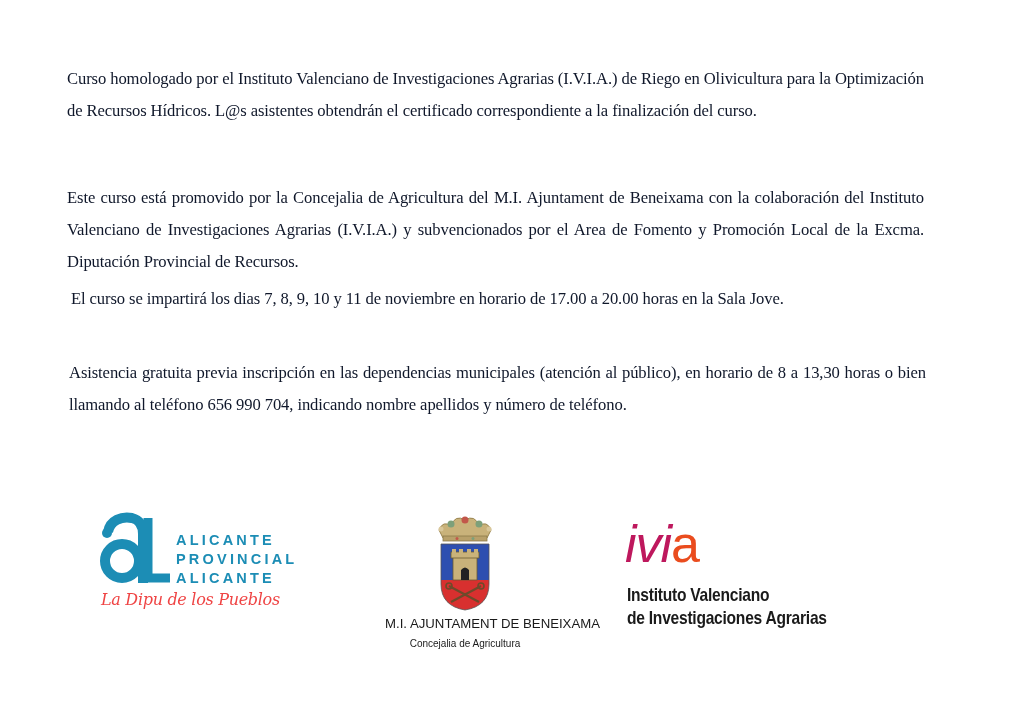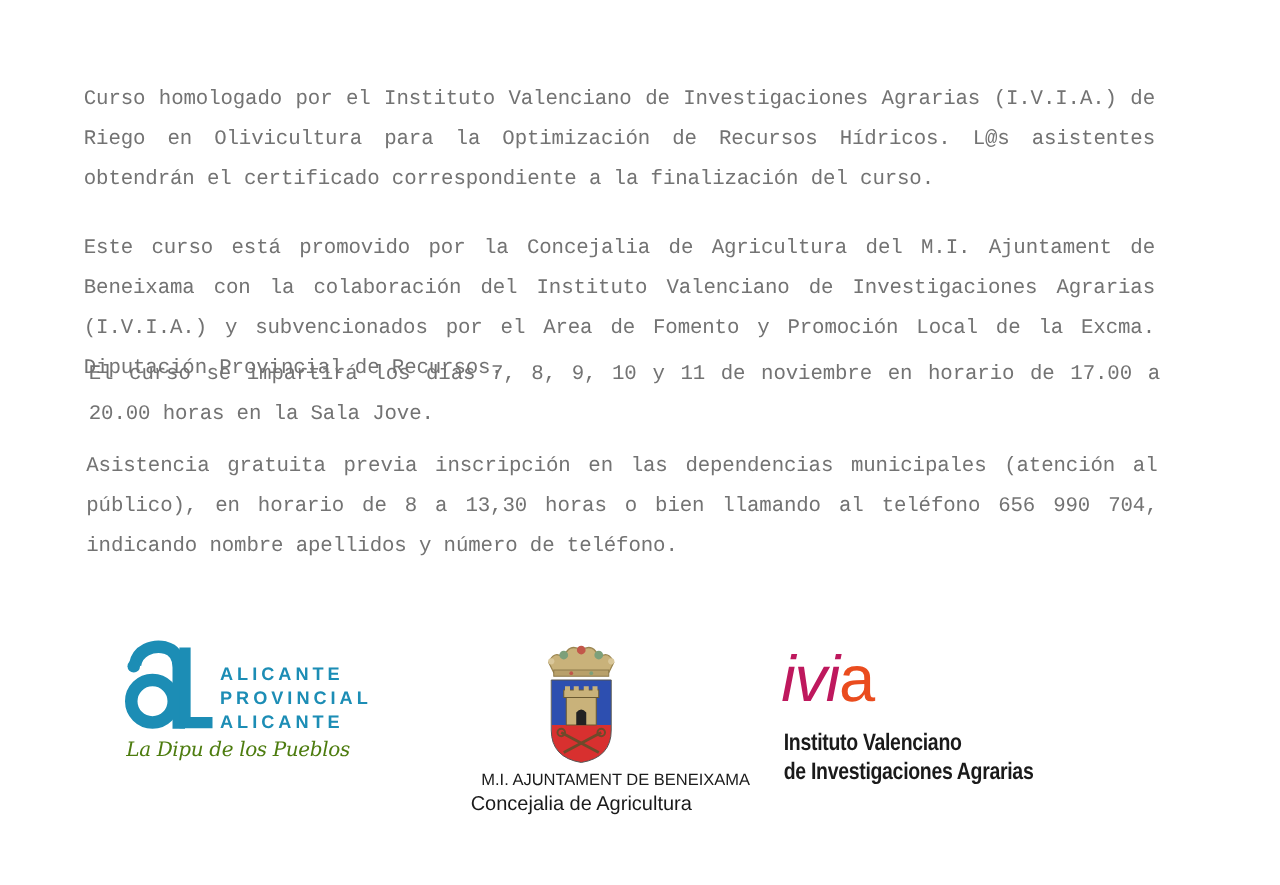--- a/index.html
+++ b/index.html
@@ -1,32 +1,32 @@
 <!DOCTYPE html>
 <html><head>
 <meta charset="utf-8">
 <style>
   html, body { margin: 0; padding: 0; background: #ffffff; }
   body { width: 1024px; height: 708px; position: relative; overflow: hidden; font-family: "Liberation Sans", sans-serif; color: #111; }
   .page { position: absolute; left: 0; top: 0; width: 1024px; height: 708px; background: #fff; }
-  .body-text { position: absolute; left: 67px; width: 857px; font-family: Liberation Mono, monospace; font-size: 16.6px; line-height: 32px; text-align: justify; color: #737373; letter-spacing: -0.1px; }
+  .body-text { position: absolute; left: 67px; width: 857px; font-family: Liberation Serif, serif; font-size: 16.6px; line-height: 32px; text-align: justify; color: #0f172a; letter-spacing: -0.1px; }
   #p1 { top: 63px; }
   #p2 { top: 182px; }
   #p3 { top: 279px; }
   #p4 { top: 355px; }
 
   .logo-dipu { position: absolute; left: 98px; top: 512px; width: 200px; height: 110px; }
   .dipu-mark { position: absolute; left: 0; top: 0; }
   .dipu-words { position: absolute; left: 78px; top: 19px; font-family: "Liberation Sans", sans-serif; font-weight: bold; color: #1c8db5; font-size: 14.5px; letter-spacing: 3.2px; line-height: 19px; }
-  .dipu-tagline { position: absolute; left: 3px; top: 78px; font-family: "DejaVu Serif", serif; font-style: italic; color: #4d7c0f; font-size: 16px; white-space: nowrap; letter-spacing: -0.3px; }
+  .dipu-tagline { position: absolute; left: 3px; top: 78px; font-family: "DejaVu Serif", serif; font-style: italic; color: #ef4444; font-size: 16px; white-space: nowrap; letter-spacing: -0.3px; }
 
   .logo-bene { position: absolute; left: 330px; top: 512px; width: 270px; height: 142px; }
   .coat { position: absolute; left: 103px; top: 0; }
   .bene-name { position: absolute; left: 0; width: 270px; top: 102px; text-align: right; font-size: 13.2px; color: #1a1a1a; line-height: 20px; }
-  .bene-sub { position: absolute; left: 0; width: 270px; top: 122px; text-align: center; font-size: 16px; color: #1a1a1a; line-height: 20px; }
+  .bene-sub { position: absolute; left: 0; width: 270px; top: 122px; text-align: center; font-size: 10px; color: #1a1a1a; line-height: 20px; }
 
   .logo-ivia { position: absolute; left: 625px; top: 526px; width: 240px; height: 112px; }
   .ivia-word { position: absolute; left: 0; top: -14px; font-family: "Liberation Sans", sans-serif; font-size: 52px; letter-spacing: -1px; line-height: 64px; }
   .ivia-black { color: #be185d; font-style: italic; }
   .ivia-orange { color: #ea4c1e; }
   .ivia-line { position: absolute; left: 2px; font-family: "Liberation Sans", sans-serif; font-size: 19px; color: #1a1a1a; line-height: 22px; white-space: nowrap; transform: scaleX(0.82); transform-origin: left top; font-weight: bold; letter-spacing: -0.3px; }
   .ivia-line1 { top: 58px; }
   .ivia-line2 { top: 81px; }
 </style>
 </head>

